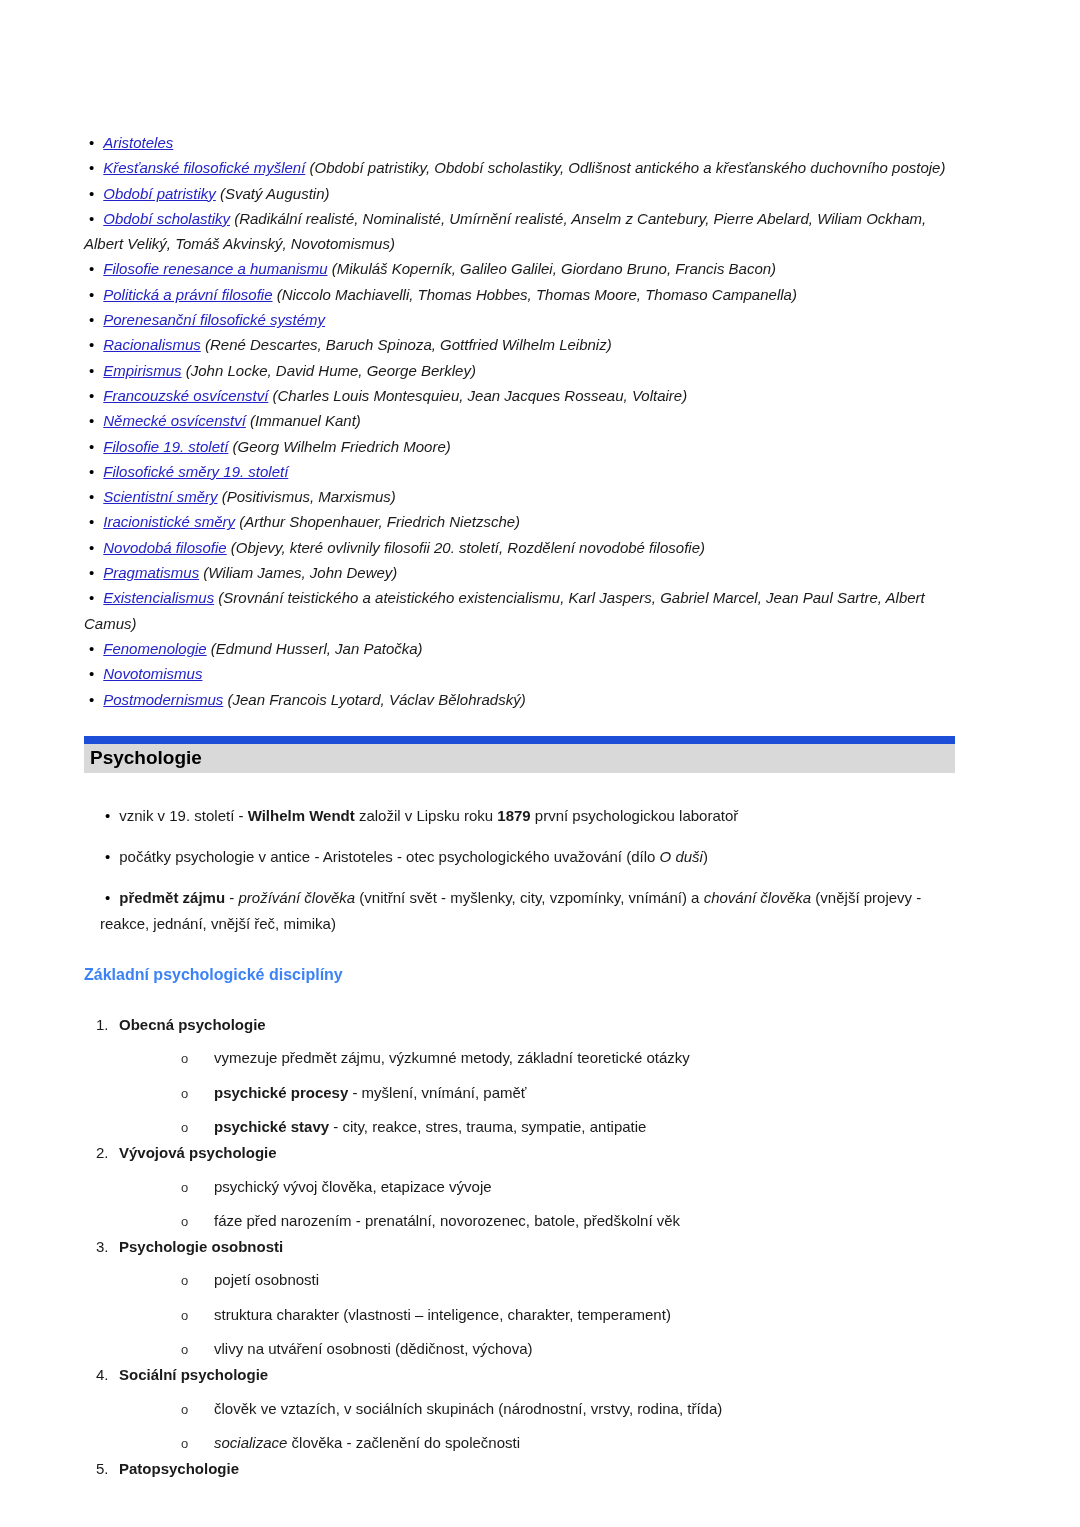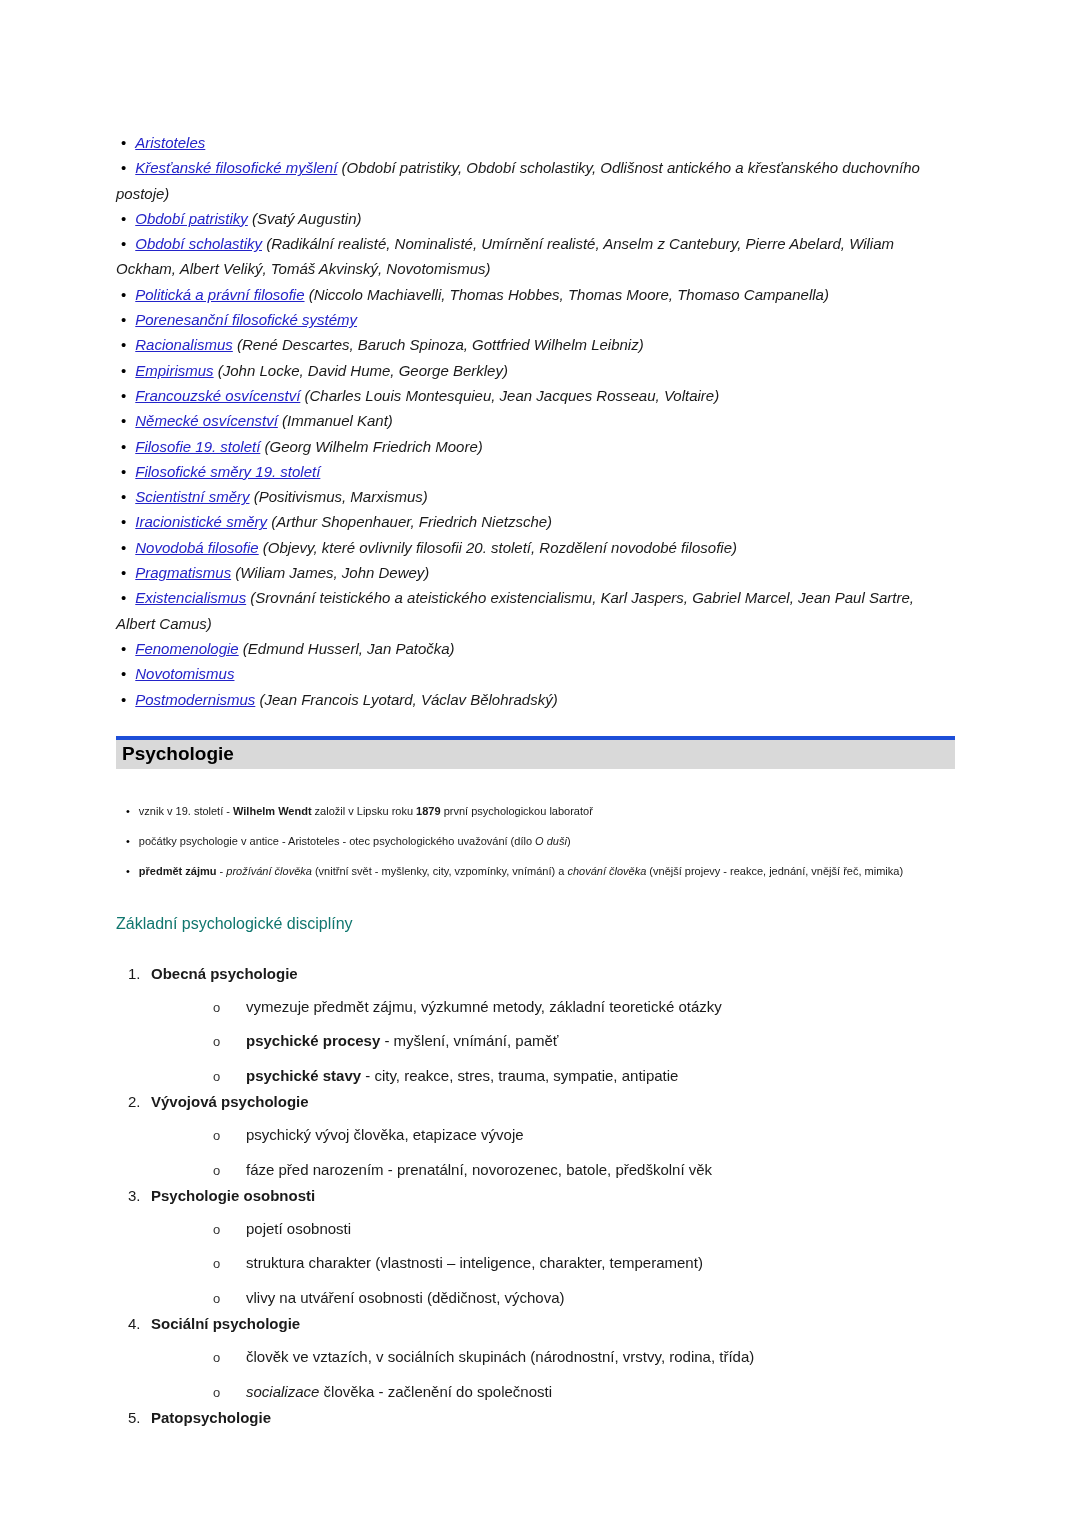--- a/index.html
+++ b/index.html
@@ -7,21 +7,21 @@
     background: #ffffff;
     width: 1080px; height: 1527px;
     overflow: hidden;
     font-family: "Liberation Sans", sans-serif;
     color: #1a1a1a;
     -webkit-font-smoothing: antialiased;
   }
   .page {
     box-sizing: border-box;
     width: 1080px; height: 1527px;
-    padding: 130px 125px 0 116px;
+    padding: 130px 125px 0 84px;
   }
   
   .phil-list p {
     margin: 0;
     font-size: 15px;
     line-height: 25.3px;
     text-indent: 5px;
     font-style: italic;
   }
   .bullet {
@@ -32,45 +32,45 @@
   .phil-link {
     color: #2323c9;
     text-decoration: underline;
     font-style: italic;
     cursor: pointer;
   }
   .phil-detail { color: #1a1a1a; }
   
   .sec-heading {
     margin: 24px 0 0 0;
-    border-top: 4px solid #1d4ed8;
+    border-top: 8px solid #1d4ed8;
     background: #d9d9d9;
     font-size: 19px;
     line-height: 21px;
     font-weight: 700;
     color: #000;
     padding: 3px 6px 5px 6px;
   }
   
   .psy-bullets { margin-top: 30px; }
   .psy-bullets p {
-    margin: 5px;
-    font-size: 11px;
+    margin: 16px;
+    font-size: 15px;
     line-height: 25.3px;
     text-indent: 5px;
   }
   .b { font-weight: 700; }
   .i { font-style: italic; }
   
   .subheading {
     margin: 28px 0 0 0;
     font-size: 16px;
     line-height: 22px;
-    font-weight: 400;
-    color: #0f766e;
+    font-weight: 700;
+    color: #3b82f6;
   }
   
   .disciplines { margin-top: 26px; }
   .disc-row {
     padding-left: 12px;
     font-size: 15px;
     line-height: 25.3px;
   }
   .disc-num { display: inline-block; width: 23px; }
   .disc-title { font-weight: 700; }
@@ -90,20 +90,21 @@
 </head>
 <body>
 
 <div class="page">
 
   <section class="phil-list">
     <p><span class="bullet">•</span><a class="phil-link">Aristoteles</a><span class="phil-detail"></span></p>
     <p><span class="bullet">•</span><a class="phil-link">Křesťanské filosofické myšlení</a><span class="phil-detail"> (Období patristiky, Období scholastiky, Odlišnost antického a křesťanského duchovního postoje)</span></p>
     <p><span class="bullet">•</span><a class="phil-link">Období patristiky</a><span class="phil-detail"> (Svatý Augustin)</span></p>
     <p><span class="bullet">•</span><a class="phil-link">Období scholastiky</a><span class="phil-detail"> (Radikální realisté, Nominalisté, Umírnění realisté, Anselm z Cantebury, Pierre Abelard, Wiliam Ockham, Albert Veliký, Tomáš Akvinský, Novotomismus)</span></p>
+    <p><span class="bullet">•</span><a class="phil-link">Filosofie renesance a humanismu</a><span class="phil-detail"> (Mikuláš Koperník, Galileo Galilei, Giordano Bruno, Francis Bacon)</span></p>
     <p><span class="bullet">•</span><a class="phil-link">Politická a právní filosofie</a><span class="phil-detail"> (Niccolo Machiavelli, Thomas Hobbes, Thomas Moore, Thomaso Campanella)</span></p>
     <p><span class="bullet">•</span><a class="phil-link">Porenesanční filosofické systémy</a><span class="phil-detail"></span></p>
     <p><span class="bullet">•</span><a class="phil-link">Racionalismus</a><span class="phil-detail"> (René Descartes, Baruch Spinoza, Gottfried Wilhelm Leibniz)</span></p>
     <p><span class="bullet">•</span><a class="phil-link">Empirismus</a><span class="phil-detail"> (John Locke, David Hume, George Berkley)</span></p>
     <p><span class="bullet">•</span><a class="phil-link">Francouzské osvícenství</a><span class="phil-detail"> (Charles Louis Montesquieu, Jean Jacques Rosseau, Voltaire)</span></p>
     <p><span class="bullet">•</span><a class="phil-link">Německé osvícenství</a><span class="phil-detail"> (Immanuel Kant)</span></p>
     <p><span class="bullet">•</span><a class="phil-link">Filosofie 19. století</a><span class="phil-detail"> (Georg Wilhelm Friedrich Moore)</span></p>
     <p><span class="bullet">•</span><a class="phil-link">Filosofické směry 19. století</a><span class="phil-detail"></span></p>
     <p><span class="bullet">•</span><a class="phil-link">Scientistní směry</a><span class="phil-detail"> (Positivismus, Marxismus)</span></p>
     <p><span class="bullet">•</span><a class="phil-link">Iracionistické směry</a><span class="phil-detail"> (Arthur Shopenhauer, Friedrich Nietzsche)</span></p>

